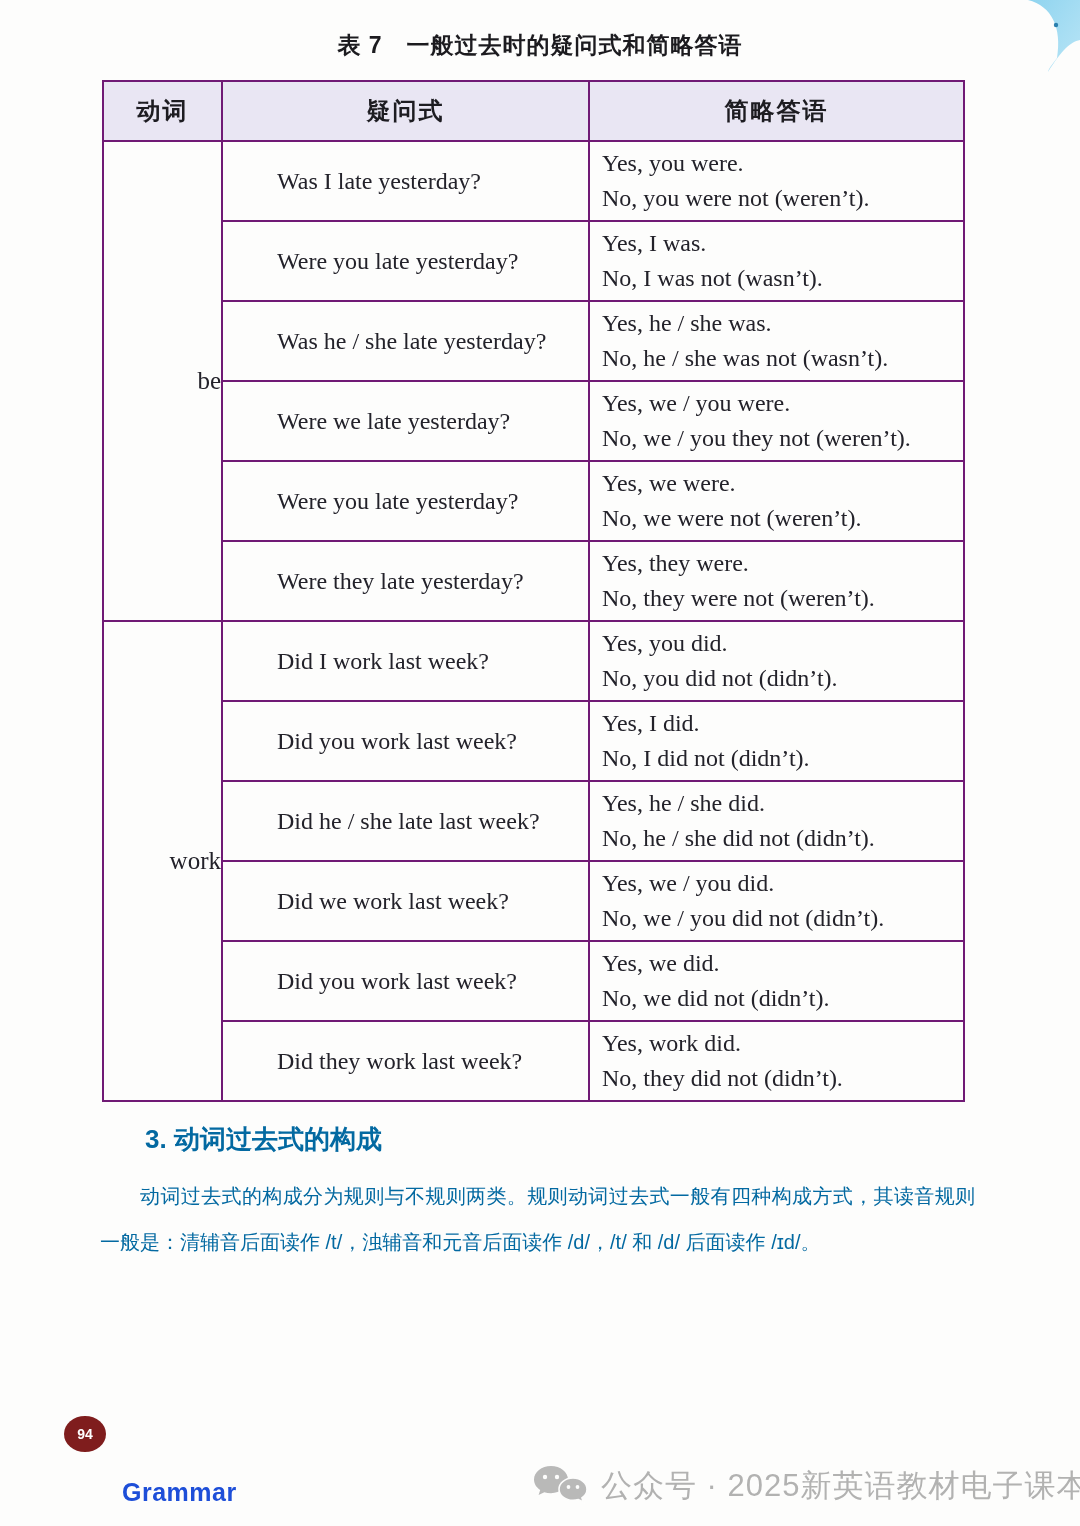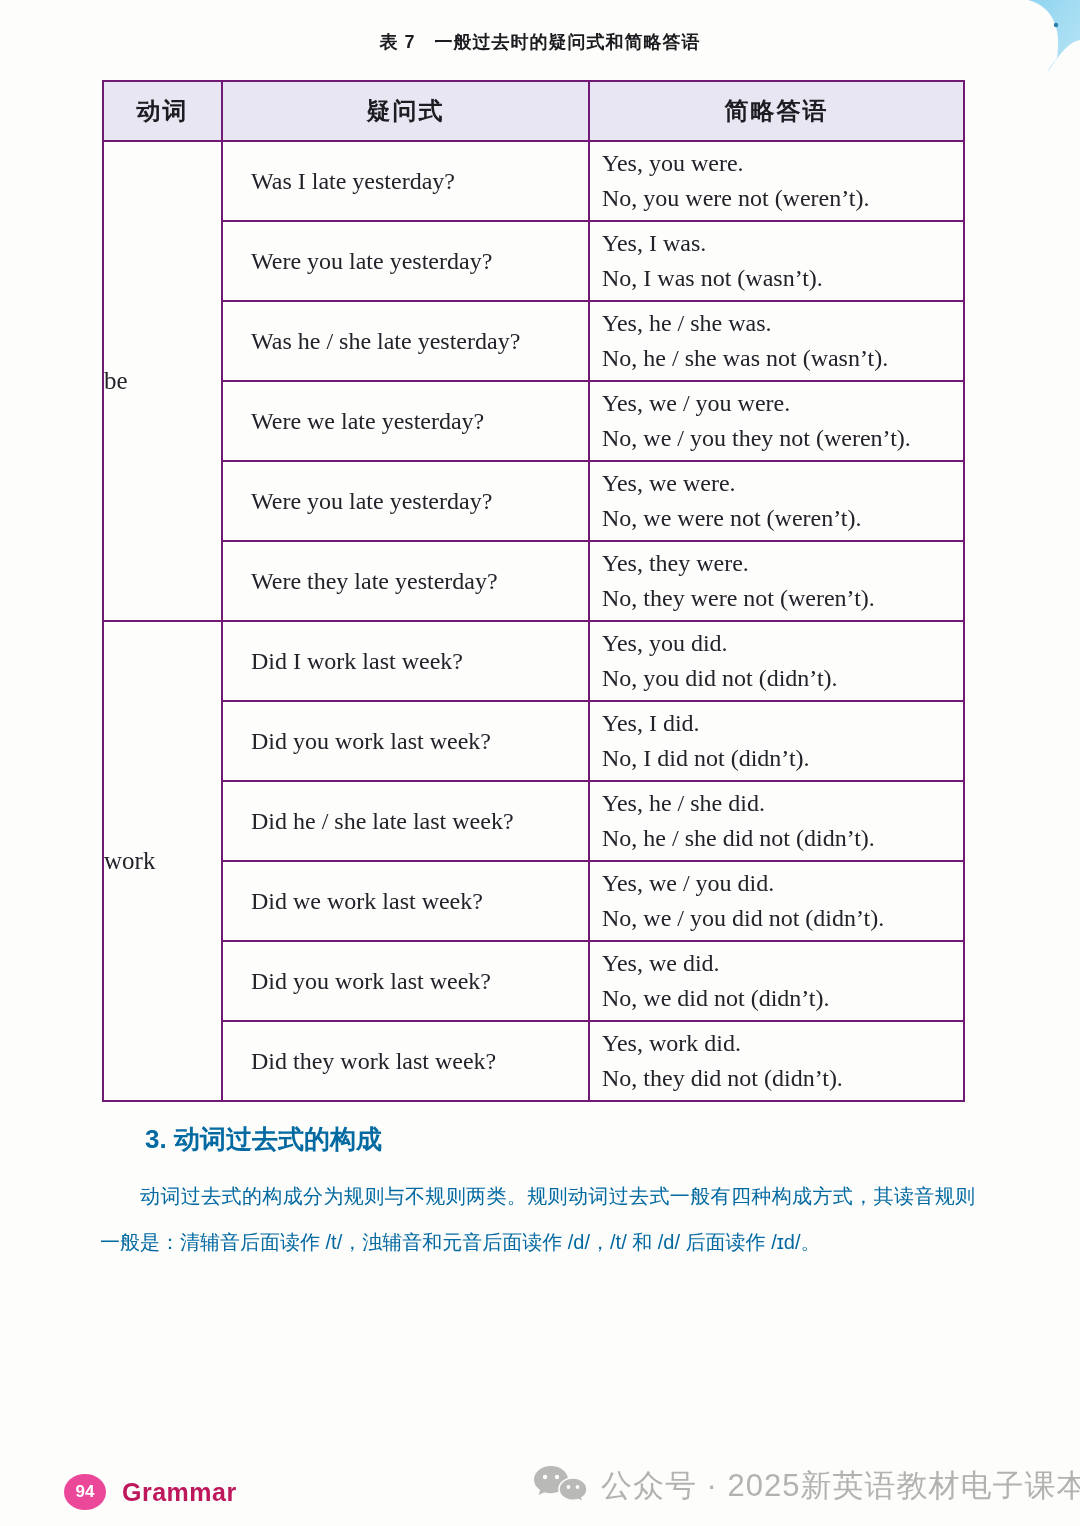--- a/index.html
+++ b/index.html
@@ -22,21 +22,21 @@
     width: 80px; height: 72px;
     pointer-events: none;
   }
 
   
   .table-title {
     position: absolute;
     top: 30px; left: 0;
     width: 100%;
     text-align: center;
-    font-size: 18px;
+    font-size: 23px;
     font-weight: bold;
     color: #1c1b1f;
     letter-spacing: 1px;
   }
 
   
   table.grammar-table {
     position: absolute;
     top: 80px; left: 102px;
     border-collapse: collapse;
@@ -61,25 +61,25 @@
     letter-spacing: 2px;
   }
   .grammar-table td {
     background: #fdfdfc;
     font-family: "Liberation Serif", "DejaVu Serif", serif;
     font-size: 24px;
     color: #23222a;
     vertical-align: middle;
   }
   .grammar-table td.verb {
-    text-align: left;
+    text-align: right;
     font-size: 25px;
   }
   .grammar-table td.q {
-    padding-left: 28px;
+    padding-left: 54px;
   }
   .grammar-table td.a {
     padding-left: 12px;
   }
   .grammar-table td.a .ans {
     display: block;
     line-height: 35px;
   }
 
   
@@ -98,37 +98,37 @@
   .section-paragraph {
     font-size: 20px;
     line-height: 46px;
     text-indent: 2em;
     text-align: justify;
   }
 
   
   .page-badge {
     position: absolute;
-    left: 64px; top: 1474px;
+    left: 64px; top: 1416px;
     width: 42px; height: 36px;
-    background: #ec4899;
+    background: #7f1d1d;
     border-radius: 50%;
     color: #ffffff;
-    font-size: 17px;
+    font-size: 14px;
     font-weight: bold;
     display: flex;
     align-items: center;
     justify-content: center;
   }
   .footer-label {
     position: absolute;
     left: 122px; top: 1478px;
     font-size: 25px;
     font-weight: bold;
-    color: #be185d;
+    color: #1d4ed8;
     letter-spacing: 0.5px;
   }
   .watermark {
     position: absolute;
     left: 533px; top: 1464px;
     display: flex;
     align-items: center;
     gap: 12px;
     opacity: 0.78;
   }

